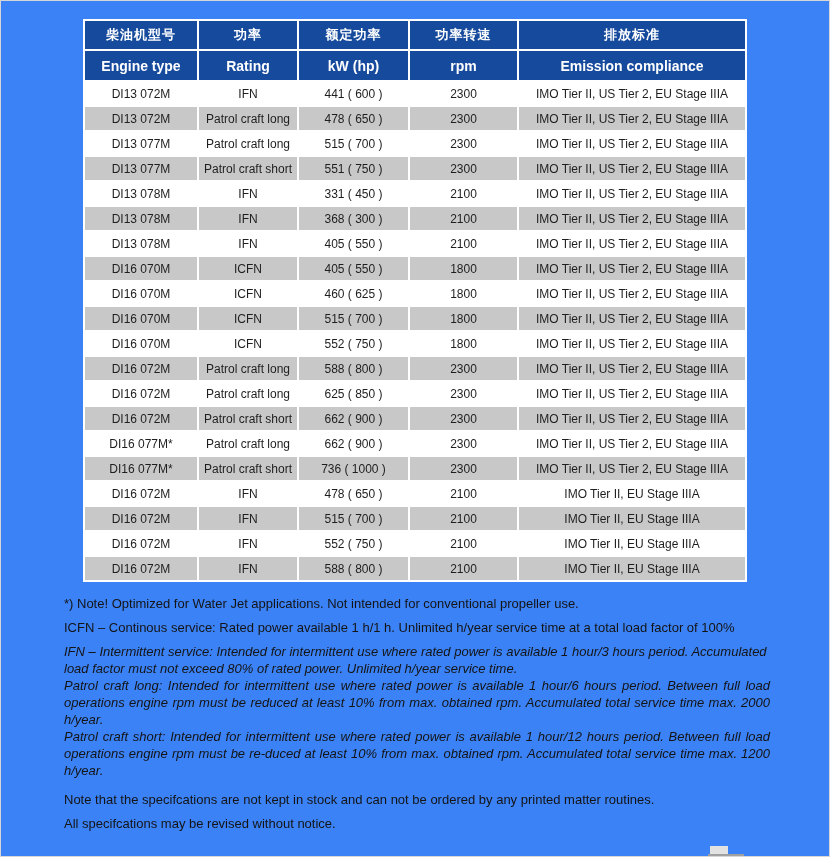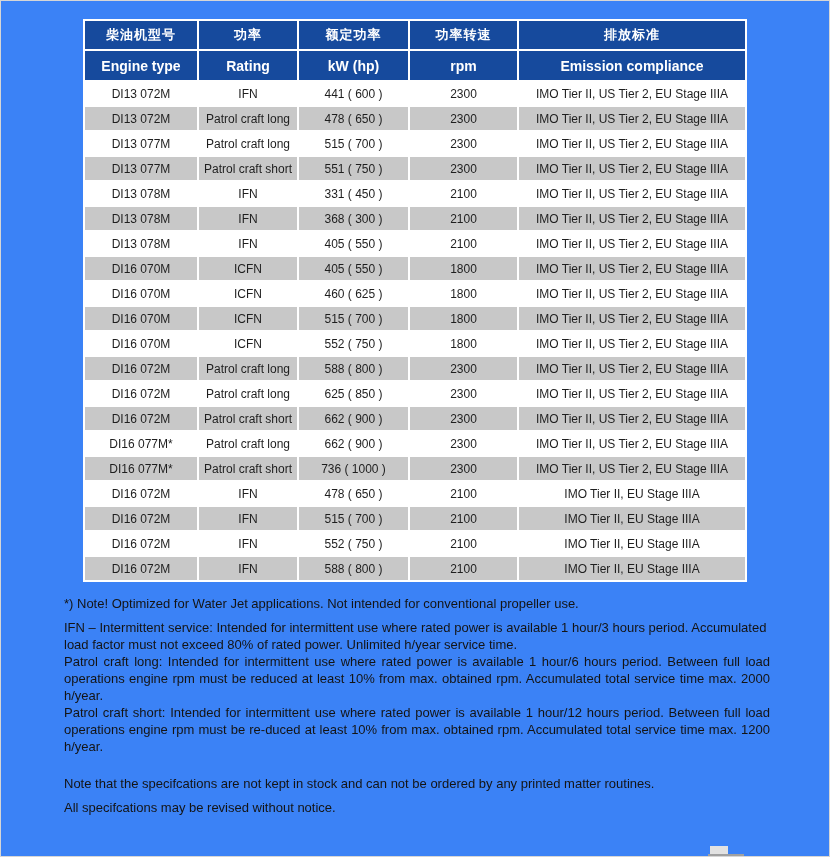--- a/index.html
+++ b/index.html
@@ -42,21 +42,21 @@
     color: #1e1e1e;
     background: #ffffff;
   }
   table.spec tbody tr:nth-child(even) td { background: #c8c8c8; }
   .notes {
     position: absolute;
     left: 63px; top: 594px; width: 706px;
     font-size: 13px; line-height: 17px; color: #141414;
   }
   .notes p { margin: 0 0 7px 0; }
-  .notes .tight-block { margin-bottom: 20px; }
+  .notes .tight-block { margin-bottom: 12px; font-style: italic; }
   .notes .tight-block p { margin: 0; }
   .just { text-align: justify; }
   .scroll-corner {
     position: absolute;
     left: 709px; top: 845px;
     width: 18px; height: 9px;
     background: #e2e2e2;
   }
   .scroll-thumb {
     position: absolute;
@@ -233,20 +233,21 @@
           <td>IFN</td>
           <td>588 ( 800 )</td>
           <td>2100</td>
           <td>IMO Tier II, EU Stage IIIA</td>
         </tr>
       </tbody>
   </table>
 
   <div class="notes">
     <p>*) Note! Optimized for Water Jet applications. Not intended for conventional propeller use.</p>
+    <p>ICFN – Continous service: Rated power available 1 h/1 h. Unlimited h/year service time at a total load factor of 100%</p>
     <div class="tight-block">
       <p>IFN – Intermittent service: Intended for intermittent use where rated power is available 1 hour/3 hours period. Accumulated load factor must not exceed 80% of rated power. Unlimited h/year service time.</p>
       <p class="just">Patrol craft long: Intended for intermittent use where rated power is available 1 hour/6 hours period. Between full load operations engine rpm must be reduced at least 10% from max. obtained rpm. Accumulated total service time max. 2000 h/year.</p>
       <p class="just">Patrol craft short: Intended for intermittent use where rated power is available 1 hour/12 hours period. Between full load operations engine rpm must be re-duced at least 10% from max. obtained rpm. Accumulated total service time max. 1200 h/year.</p>
     </div>
     <p>Note that the specifcations are not kept in stock and can not be ordered by any printed matter routines.</p>
     <p>All specifcations may be revised without notice.</p>
   </div>
 
   <div class="scroll-corner"></div>

